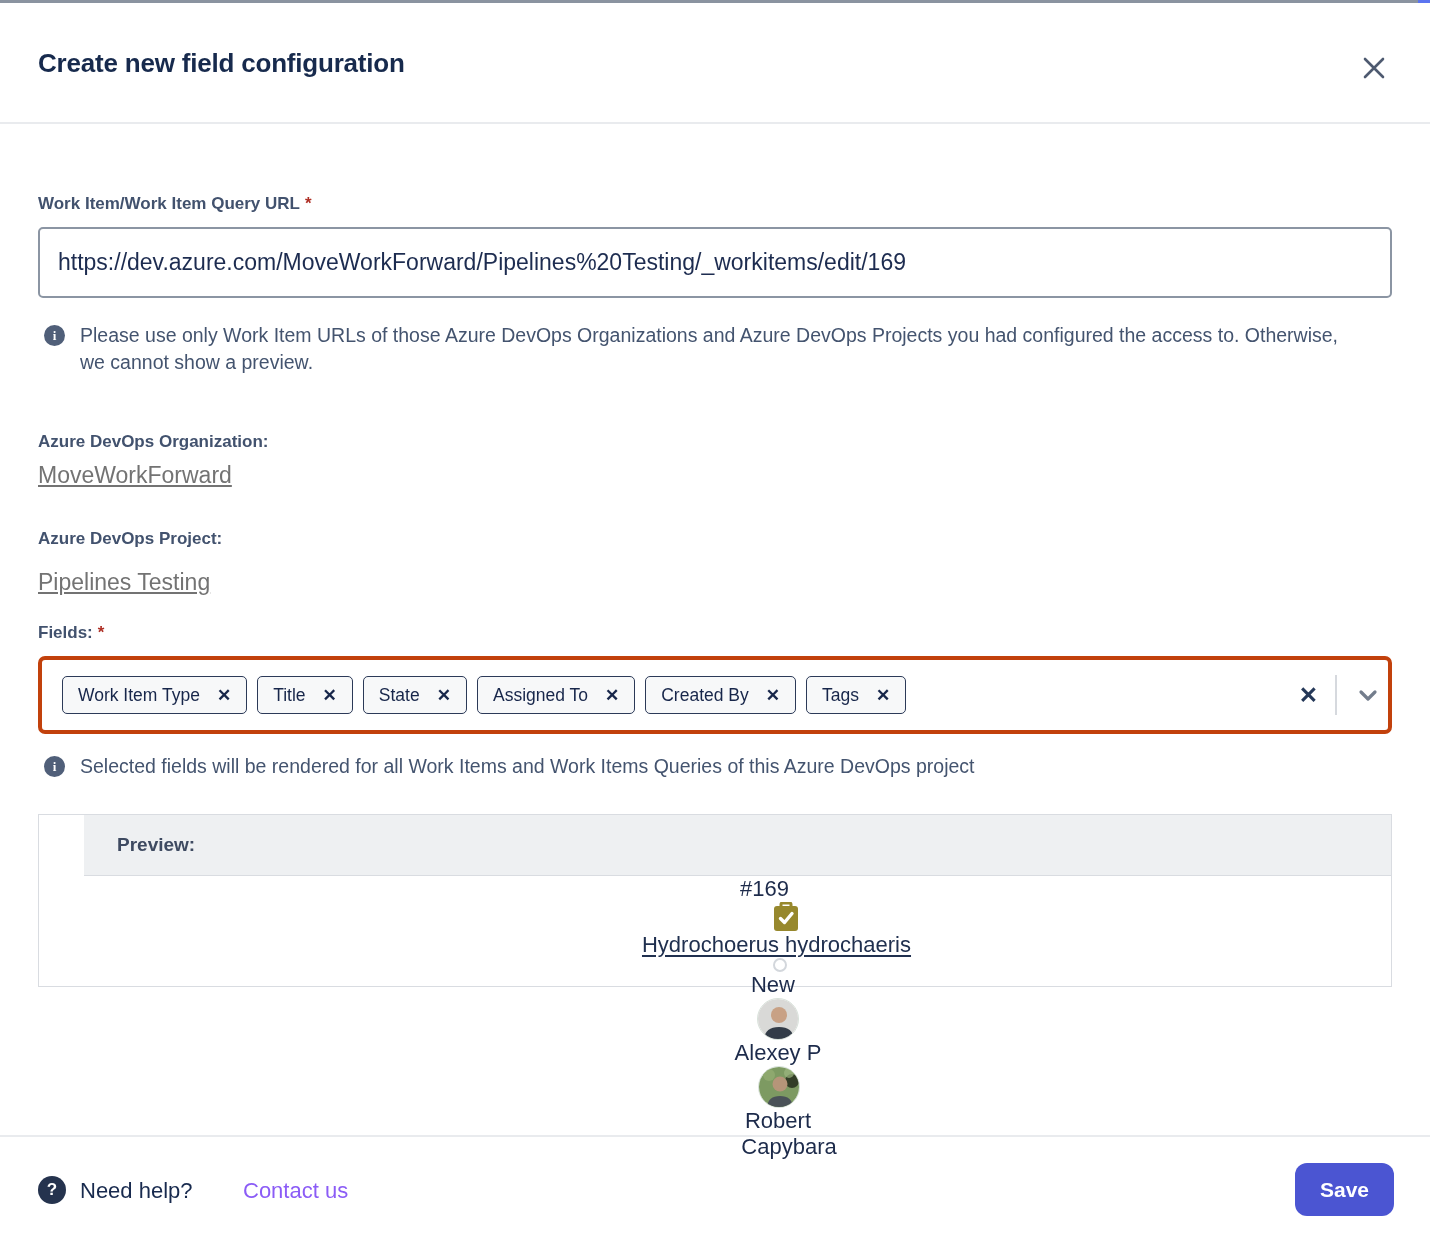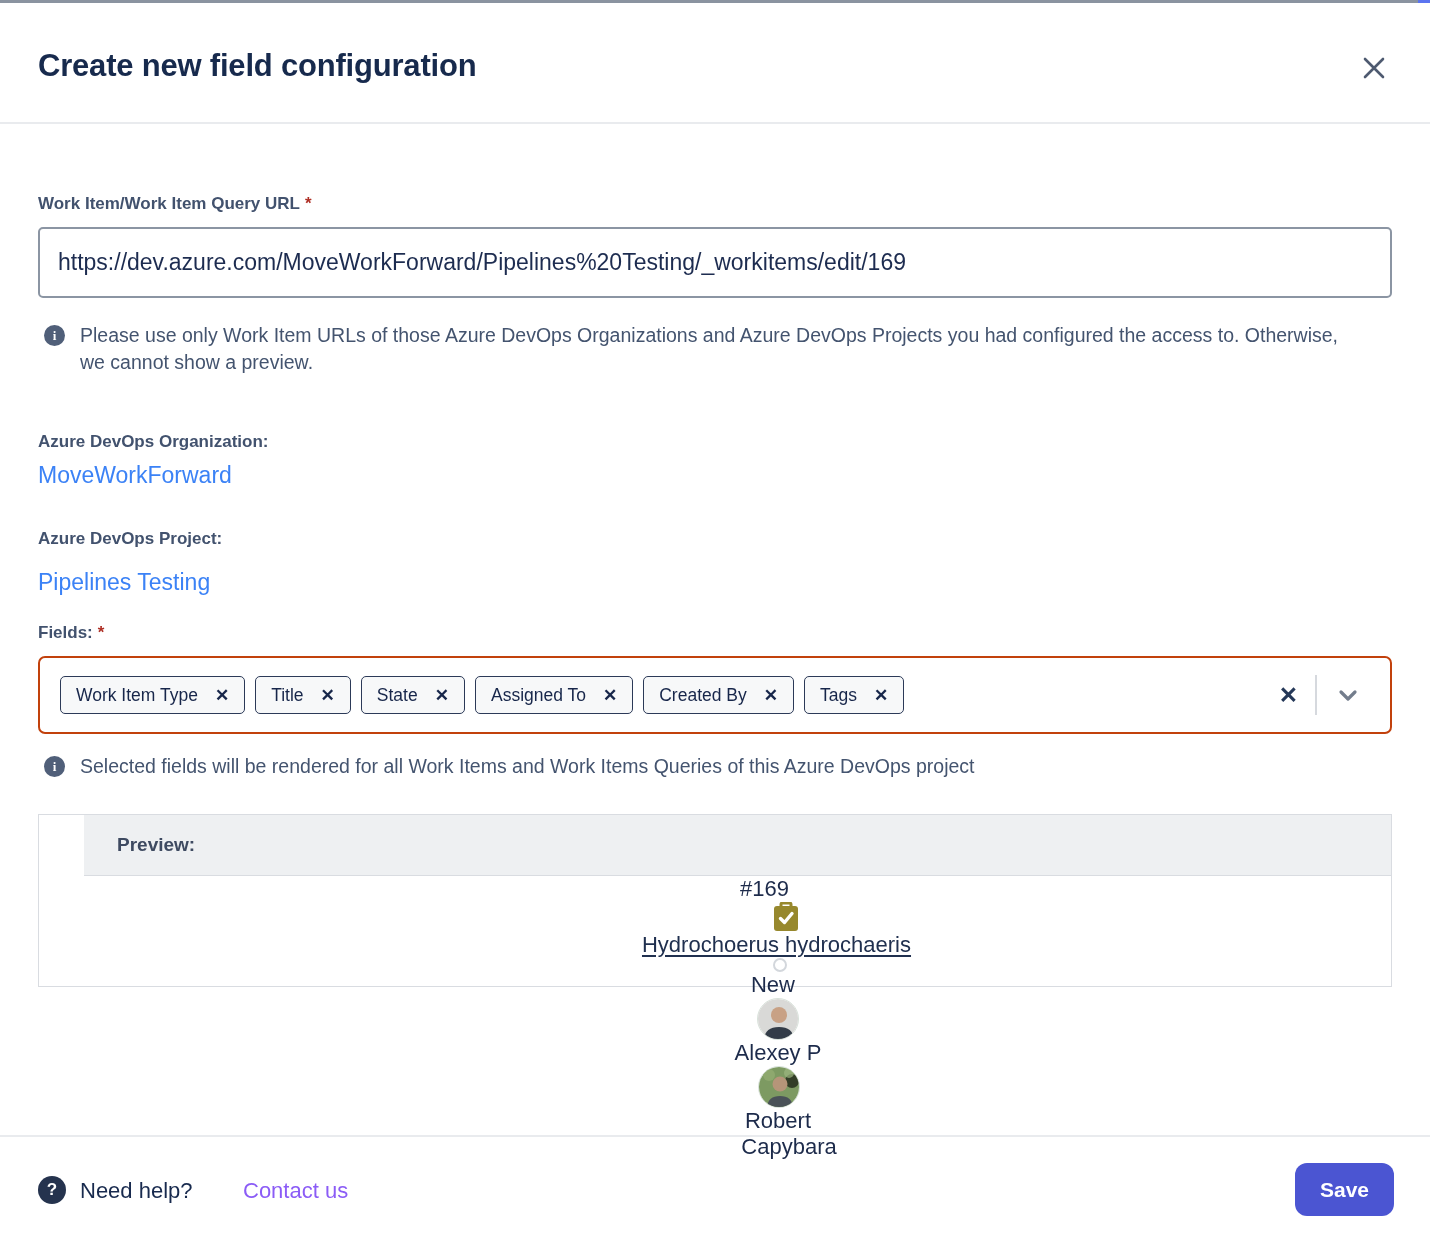--- a/index.html
+++ b/index.html
@@ -10,38 +10,38 @@
     color:#182a4e;
     position:relative;
     overflow:hidden;
   }
   .top-line { position:absolute; top:0; left:0; right:0; height:3px; background:#8a93a0; }
   .top-line-accent { position:absolute; top:0; right:0; width:12px; height:3px; background:#5b74f0; }
 
   
   .modal-title {
     position:absolute; left:38px; top:48px;
-    font-size:31px; font-weight:700; color:#172a4d; letter-spacing:-0.2px;
+    font-size:26px; font-weight:700; color:#172a4d; letter-spacing:-0.2px;
   }
   .close-btn {
     position:absolute; right:32px; top:44px; width:48px; height:48px;
     display:flex; align-items:center; justify-content:center;
     background:none; border:none; cursor:pointer;
   }
   .divider { position:absolute; left:0; right:0; height:2px; background:#e9ebee; }
   .divider-1 { top:122px; }
   .divider-2 { top:1135px; }
 
   
   .field-label {
     position:absolute; left:38px;
     font-size:17px; font-weight:700; color:#42526e;
   }
   .req { color:#ae2e24; margin-left:5px; font-weight:700; }
-  .value-text { position:absolute; left:38px; font-size:23px; color:#3b82f6; }
+  .value-text { position:absolute; left:38px; font-size:23px; color:#737373;text-decoration:underline; }
 
   
   .url-input {
     position:absolute; left:38px; top:227px; width:1354px; height:71px;
     border:2px solid #8b95a3; border-radius:5px;
     padding:16px 18px; font-size:23px; color:#1d2c50;
     font-family:"Liberation Sans", sans-serif; background:#fff; outline:none;
   }
 
   
@@ -52,22 +52,22 @@
     flex:0 0 auto; width:21px; height:21px; border-radius:50%;
     background:#505f79; color:#ffffff; font-size:13px; font-weight:700;
     display:flex; align-items:center; justify-content:center; margin-top:3px;
     font-family:"Liberation Serif", serif;
   }
   .note-text { font-size:19.5px; line-height:27px; color:#44546f; max-width:1285px; }
 
   
   .multiselect {
     position:absolute; left:38px; top:656px; width:1354px; height:78px;
-    border:2px solid #c2410c; border-radius:7px; background:#fff;
-    display:flex; align-items:center; padding:0 28px 0 20px;
+    border:4px solid #c2410c; border-radius:7px; background:#fff;
+    display:flex; align-items:center; padding:0 6px 0 20px;
   }
   .chips { display:flex; gap:10px; flex:1; align-items:center; }
   .chip {
     height:38px; padding:0 15px; border:1.5px solid #2c3a58; border-radius:5px;
     background:#f7f8f9; display:flex; align-items:center; gap:17px;
     font-size:17.5px; color:#17264a; cursor:default; white-space:nowrap;
   }
   .chip .chip-x { font-size:17px; font-weight:700; color:#17264a; cursor:pointer; }
   .ms-controls { display:flex; align-items:center; gap:17px; }
   .clear-all { font-size:23px; font-weight:700; color:#253858; cursor:pointer; line-height:1; }

